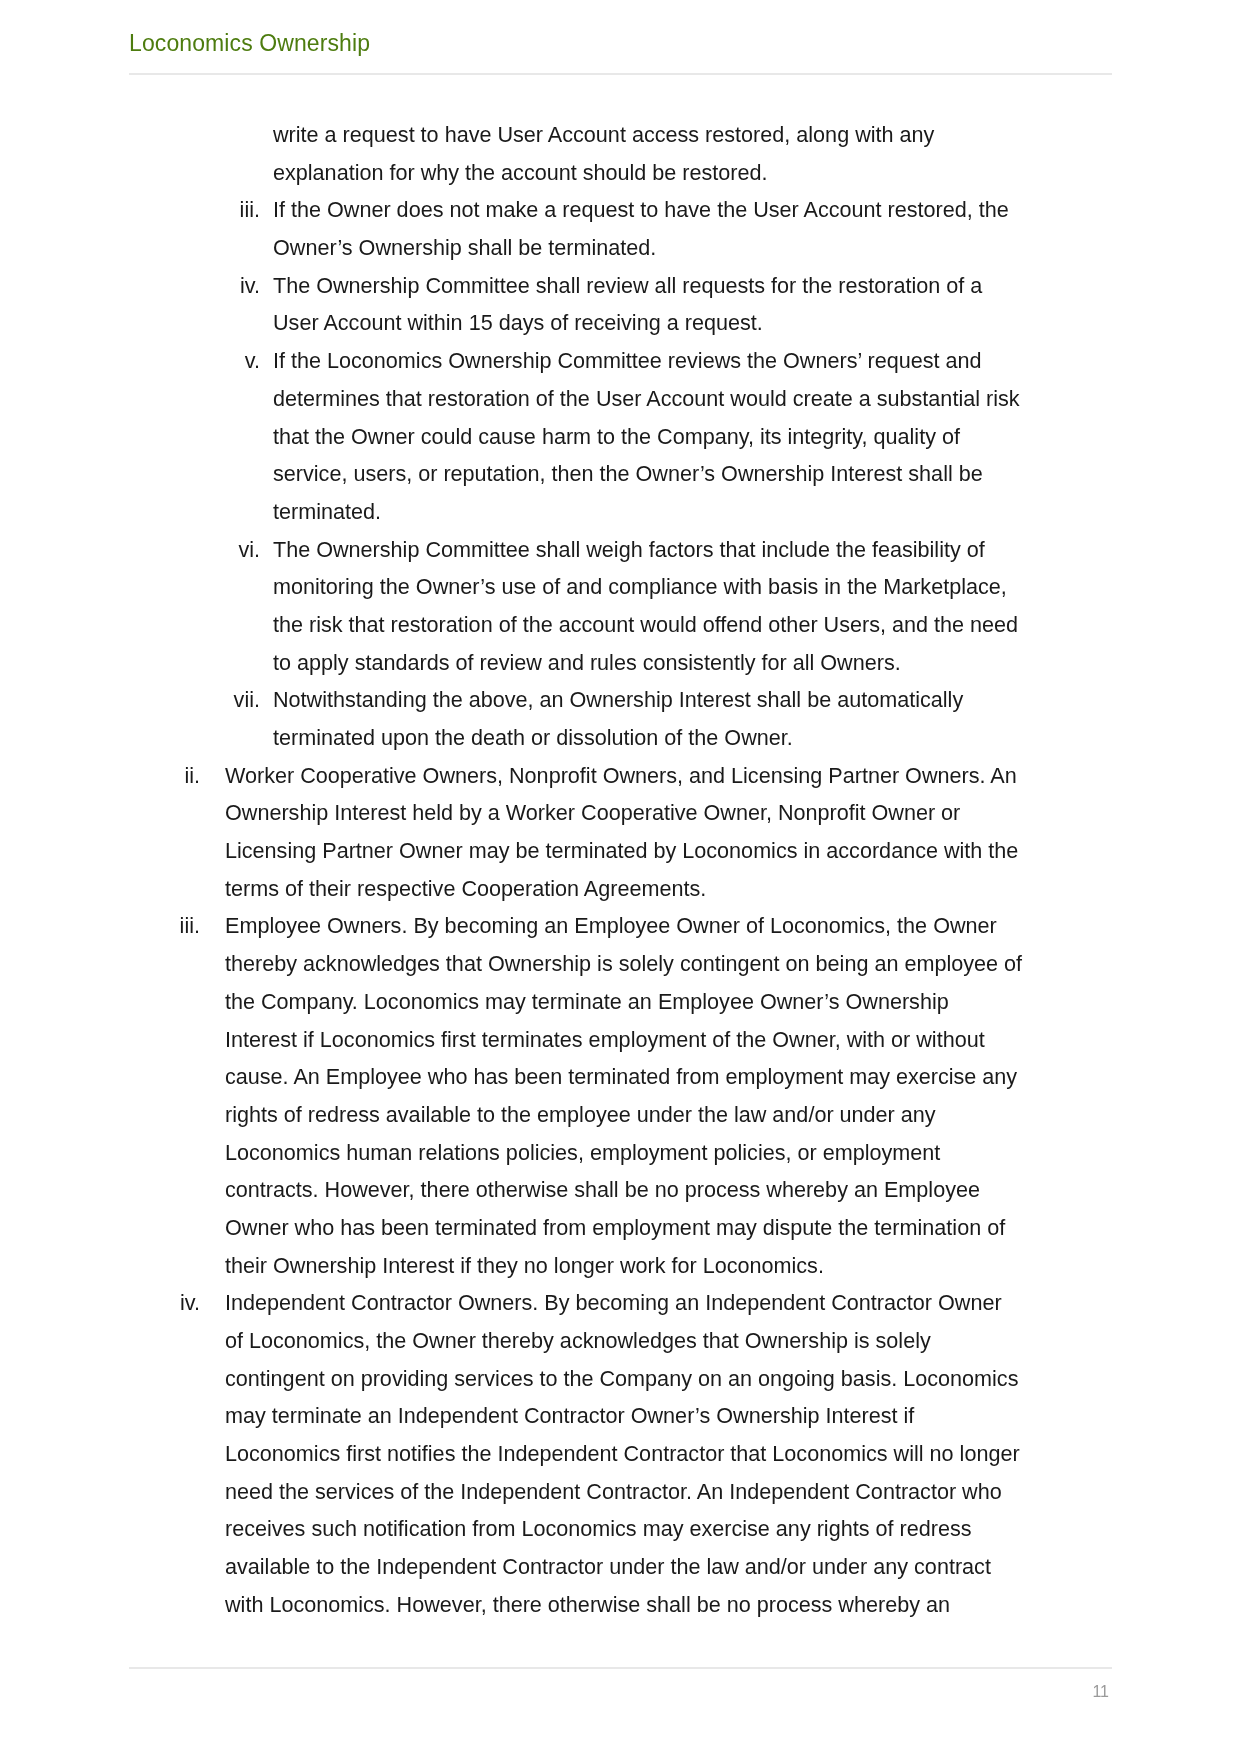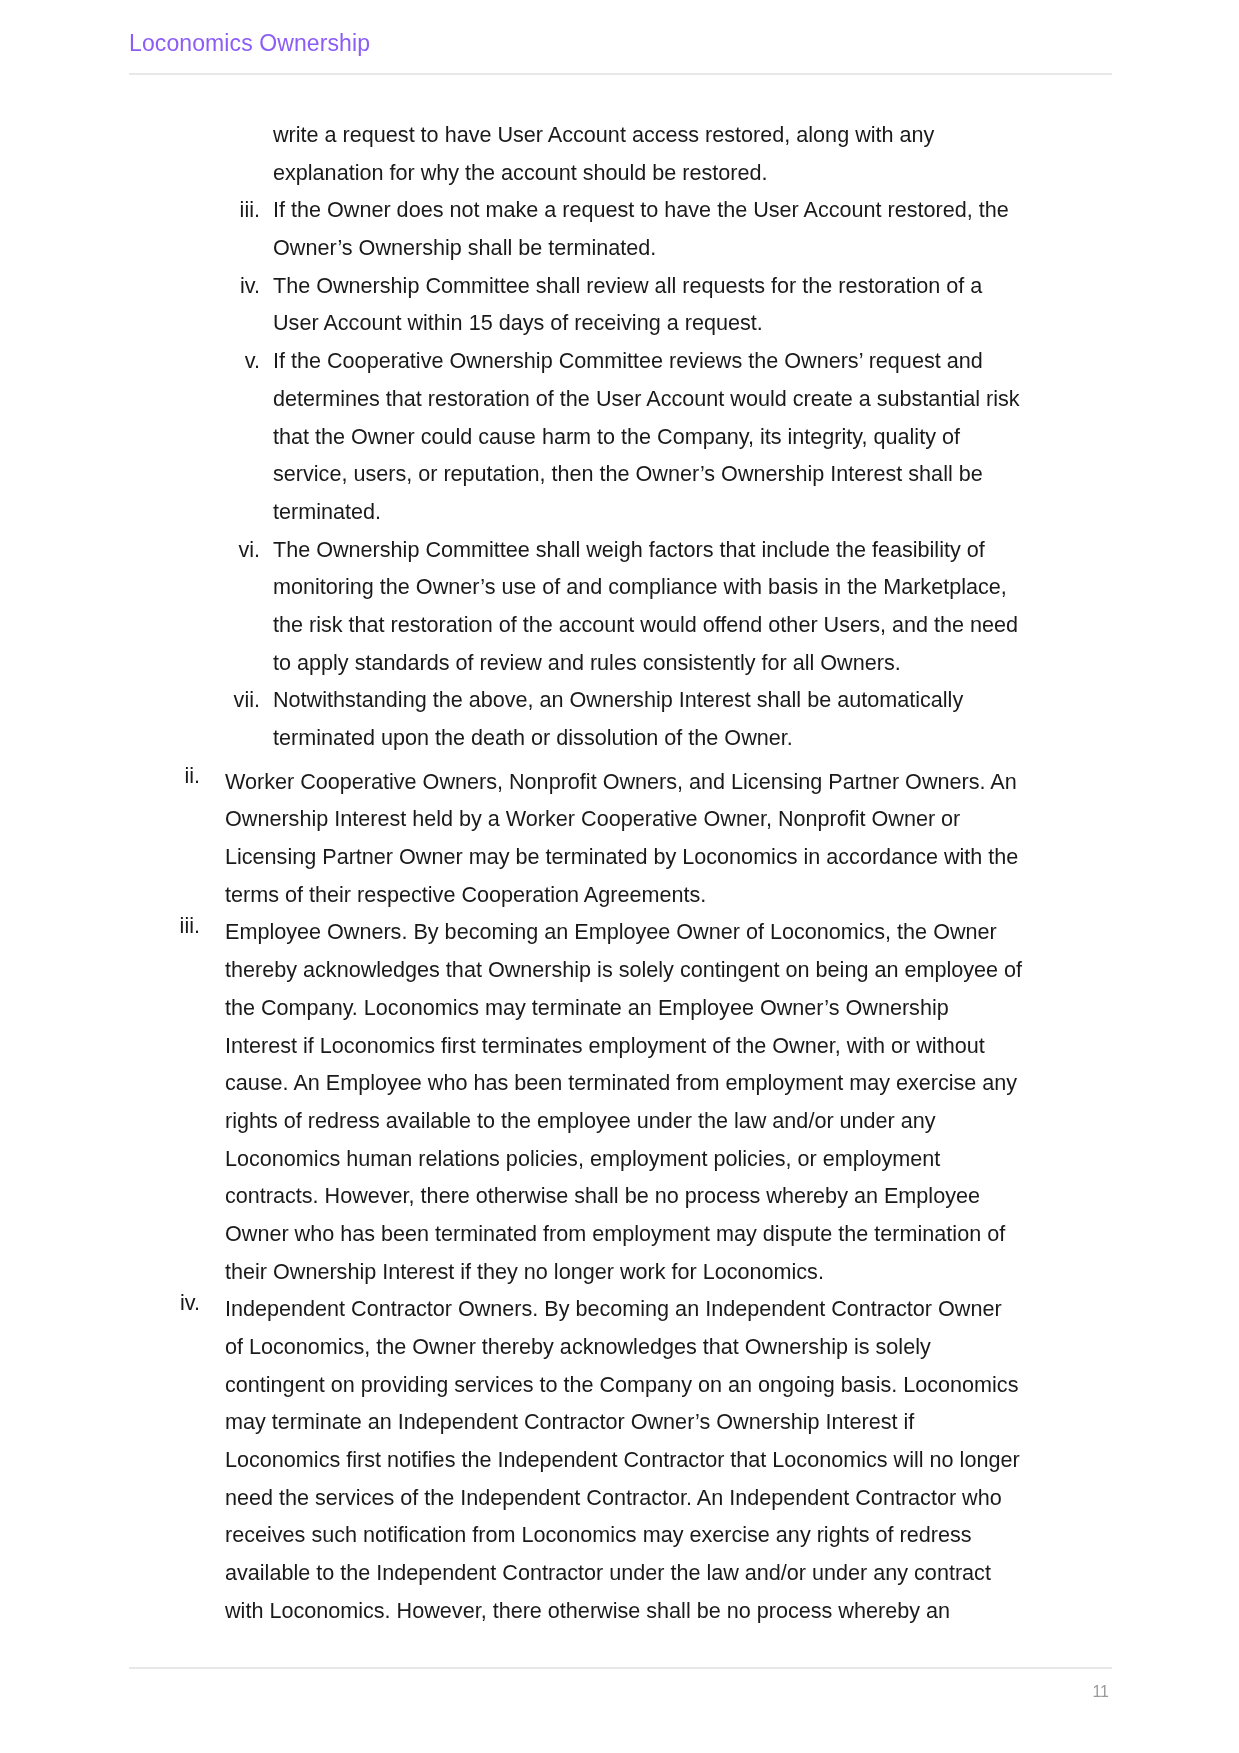--- a/index.html
+++ b/index.html
@@ -1,30 +1,30 @@
 <!DOCTYPE html>
 <html><head>
 <meta charset="utf-8">
 <style>
   html, body { margin: 0; padding: 0; background: #ffffff; }
   body { width: 1239px; height: 1753px; position: relative; overflow: hidden;
          font-family: "Liberation Sans", sans-serif; color: #1a1a1a; }
-  .header-title { position: absolute; left: 129px; top: 30px; font-size: 23px; color: #8b5cf6; letter-spacing: 0.1px; }
+  .header-title { position: absolute; left: 129px; top: 30px; font-size: 23px; color: #4d7c0f; letter-spacing: 0.1px; }
   .rule { position: absolute; left: 129px; width: 983px; height: 2px; background: #e8e8e8; }
   .rule.top { top: 73px; }
   .rule.bottom { top: 1667px; }
   .page-number { position: absolute; right: 130px; top: 1683px; font-size: 16px; color: #9a9a9a; }
   .body { position: absolute; left: 0; top: 116px; width: 1239px; }
   .line { position: relative; height: 37.7px; line-height: 37.7px; font-size: 21.6px; white-space: nowrap; }
   .line .num { position: absolute; text-align: right; width: 60px; }
   .line .txt { position: absolute; }
   .inner .num { left: 200px; }
   .inner .txt { left: 273px; }
   .outer .num { left: 140px; }
-  .outer .txt { left: 225px; margin-top: 6px; }
+  .outer .txt { left: 225px; }
 </style>
 </head>
 <body>
 
 <div class="header-title">Loconomics Ownership</div>
 <div class="rule top"></div>
 
 <div class="body" id="doc-body">
     <div>
       <div class="line inner">
@@ -48,21 +48,21 @@
         <span class="num">iv.</span>
         <span class="txt">The Ownership Committee shall review all requests for the restoration of a</span>
       </div>
       <div class="line inner">
         <span class="txt">User Account within 15 days of receiving a request.</span>
       </div>
     </div>
     <div>
       <div class="line inner">
         <span class="num">v.</span>
-        <span class="txt">If the Cooperative Ownership Committee reviews the Owners’ request and</span>
+        <span class="txt">If the Loconomics Ownership Committee reviews the Owners’ request and</span>
       </div>
       <div class="line inner">
         <span class="txt">determines that restoration of the User Account would create a substantial risk</span>
       </div>
       <div class="line inner">
         <span class="txt">that the Owner could cause harm to the Company, its integrity, quality of</span>
       </div>
       <div class="line inner">
         <span class="txt">service, users, or reputation, then the Owner’s Ownership Interest shall be</span>
       </div>

